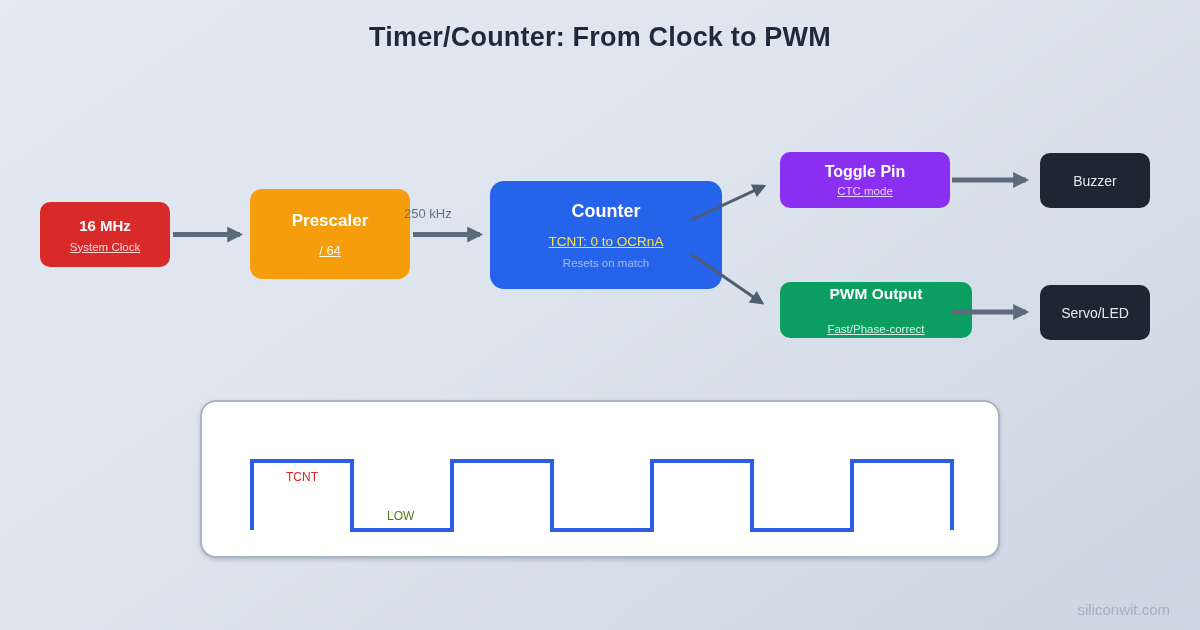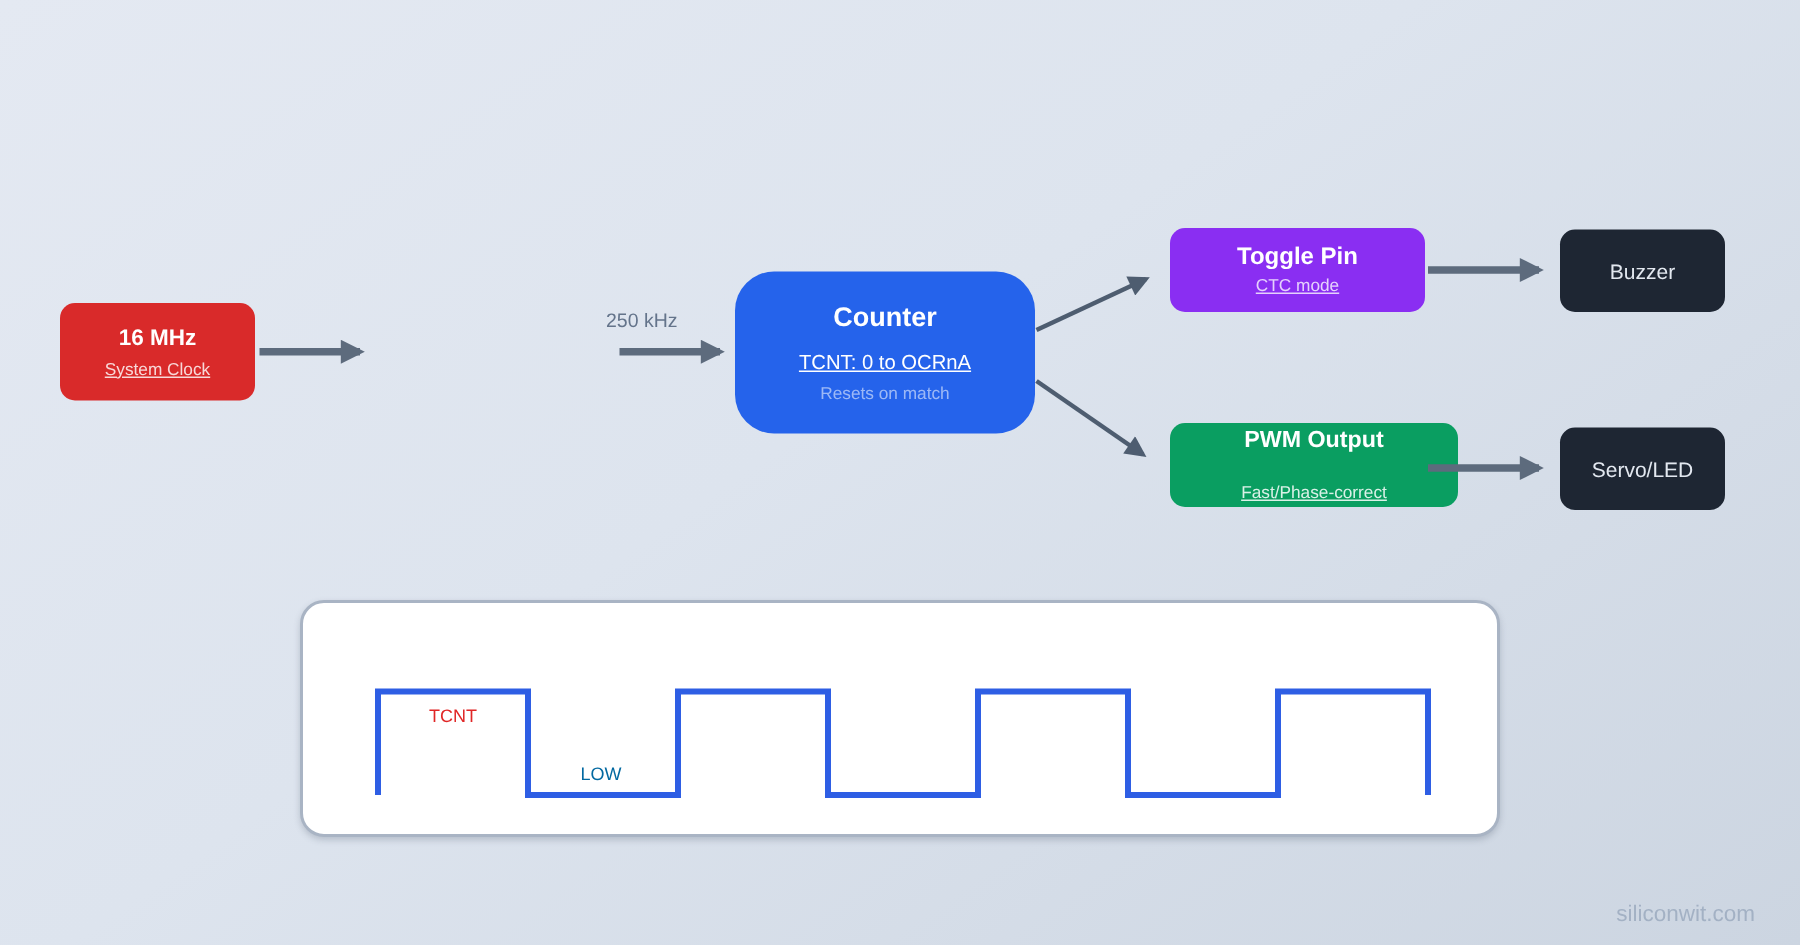--- a/index.html
+++ b/index.html
@@ -46,25 +46,25 @@
   .block-clock .b-sub { font-size: 11.5px; color: rgba(255,255,255,0.82); }
 
   .block-prescaler {
     left: 250px; top: 189px; width: 160px; height: 90px;
     background: #f59d0b;
   }
   .block-prescaler .b-title { font-size: 17px; }
   .block-prescaler .b-sub { font-size: 13px; margin-top: 12px; color: rgba(255,255,255,0.92); }
 
   .block-counter {
-    left: 490px; top: 181px; width: 200px; height: 108px;
-    background: #2563eb; border-radius: 26px;
+    left: 490px; top: 181px; width: 232px; height: 108px;
+    background: #2563eb; border-radius: 14px;
   }
   .block-counter .b-title { font-size: 18px; }
-  .block-counter .b-sub { font-size: 13.5px; margin-top: 12px; color: #ffffff; }
+  .block-counter .b-sub { font-size: 13.5px; margin-top: 12px; color: #fde047; }
   .block-counter .b-note { font-size: 11.5px; margin-top: 8px; color: rgba(255,255,255,0.55); }
 
   .block-toggle {
     left: 780px; top: 152px; width: 170px; height: 56px;
     background: #8a2ef2; border-radius: 10px;
   }
   .block-toggle .b-title { font-size: 16px; }
   .block-toggle .b-sub { font-size: 11.5px; margin-top: 4px; color: rgba(255,255,255,0.78); }
 
   .block-pwm {
@@ -121,41 +121,46 @@
   .wave-label-high {
     position: absolute;
     left: 84px; top: 68px;
     font-size: 12px;
     color: #e02626;
   }
   .wave-label-low {
     position: absolute;
     left: 185px; top: 107px;
     font-size: 12px;
-    color: #0369a1;
+    color: #4d7c0f;
   }
 
   .watermark {
     position: absolute;
     right: 30px; bottom: 12px;
     font-size: 15px;
     color: #a3b1c4;
   }
 </style>
 </head>
 <body>
 
 <div class="canvas">
 
+  <div class="diagram-title">Timer/Counter: From Clock to PWM</div>
 
   <div class="block block-clock">
     <div class="b-title">16 MHz</div>
     <div class="b-sub">System Clock</div>
   </div>
 
+  <div class="block block-prescaler">
+    <div class="b-title">Prescaler</div>
+    <div class="b-sub">/ 64</div>
+  </div>
 
   <div class="block block-counter">
     <div class="b-title">Counter</div>
     <div class="b-sub">TCNT: 0 to OCRnA</div>
     <div class="b-note">Resets on match</div>
   </div>
 
   <div class="block block-toggle">
     <div class="b-title">Toggle Pin</div>
     <div class="b-sub">CTC mode</div>

